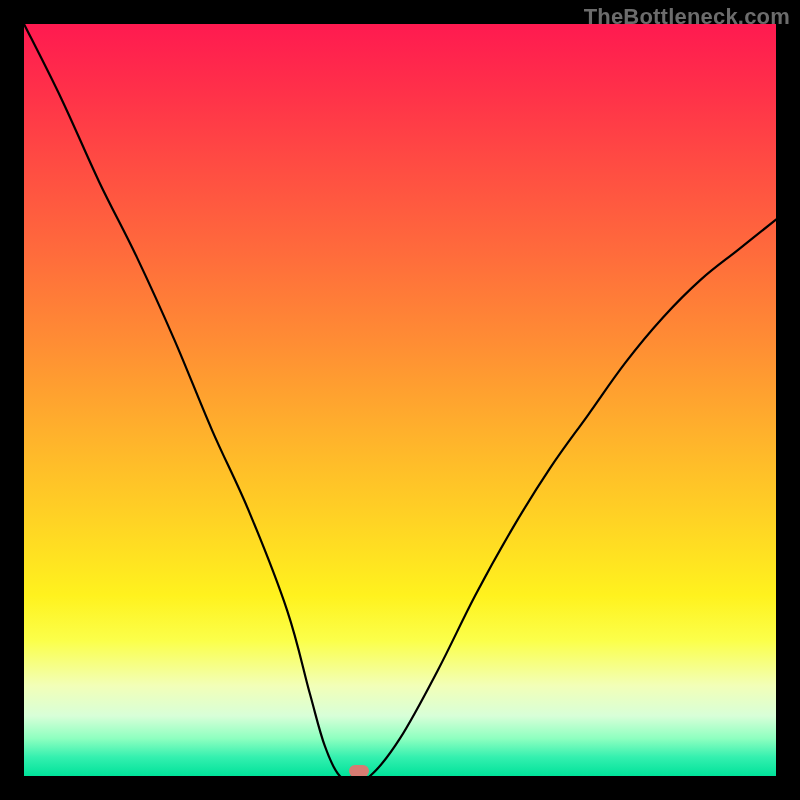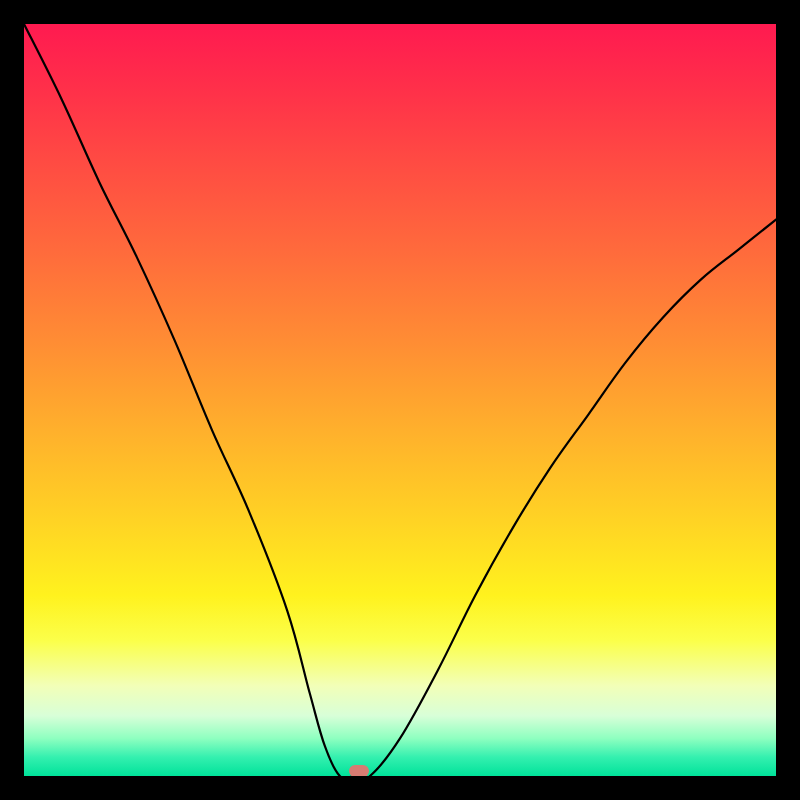--- a/index.html
+++ b/index.html
@@ -77,20 +77,21 @@
     background: #d77b72;
     z-index: 15;
     transform: translate(-50%, -50%);
   }
 </style>
 </head>
 <body>
 
 <div class="frame">
 
+  <div class="watermark">TheBottleneck.com</div>
 
   <div class="plot-area">
     <div class="gradient"></div>
 
     <svg class="curve" viewBox="0 0 752 752" preserveAspectRatio="none">
       <path id="curve-path" d="M 0.00 0.00 C 6.77 13.54, 24.06 46.77, 37.60 75.20 C 51.14 103.63, 61.66 129.49, 75.20 157.92 C 88.74 186.35, 99.26 204.69, 112.80 233.12 C 126.34 261.55, 136.86 284.71, 150.40 315.84 C 163.94 346.97, 174.46 374.95, 188.00 406.08 C 201.54 437.21, 212.06 456.31, 225.60 488.80 C 239.14 521.29, 252.37 554.07, 263.20 586.56 C 274.03 619.05, 278.99 644.92, 285.76 669.28 C 292.53 693.64, 295.39 707.03, 300.80 721.92 C 306.21 736.81, 310.43 746.59, 315.84 752.00 C 321.25 757.41, 325.47 752.00, 330.88 752.00 C 336.29 752.00, 337.80 758.77, 345.92 752.00 C 354.04 745.23, 363.82 733.35, 376.00 714.40 C 388.18 695.45, 400.06 672.44, 413.60 646.72 C 427.14 621.00, 437.66 597.24, 451.20 571.52 C 464.74 545.80, 475.26 526.85, 488.80 503.84 C 502.34 480.83, 512.86 463.98, 526.40 443.68 C 539.94 423.38, 550.46 409.99, 564.00 391.04 C 577.54 372.09, 588.06 356.00, 601.60 338.40 C 615.14 320.80, 625.66 308.17, 639.20 293.28 C 652.74 278.39, 663.26 267.86, 676.80 255.68 C 690.34 243.50, 700.86 236.43, 714.40 225.60 C 727.94 214.77, 745.23 200.93, 752.00 195.52" stroke="#000" stroke-width="2.2" fill="none" stroke-linejoin="round" stroke-linecap="round"></path>
     </svg>
 
     <div id="marker" class="marker" style="left: 334.64px; top: 747.488px; background: rgb(215, 123, 114);"></div>
   </div>

